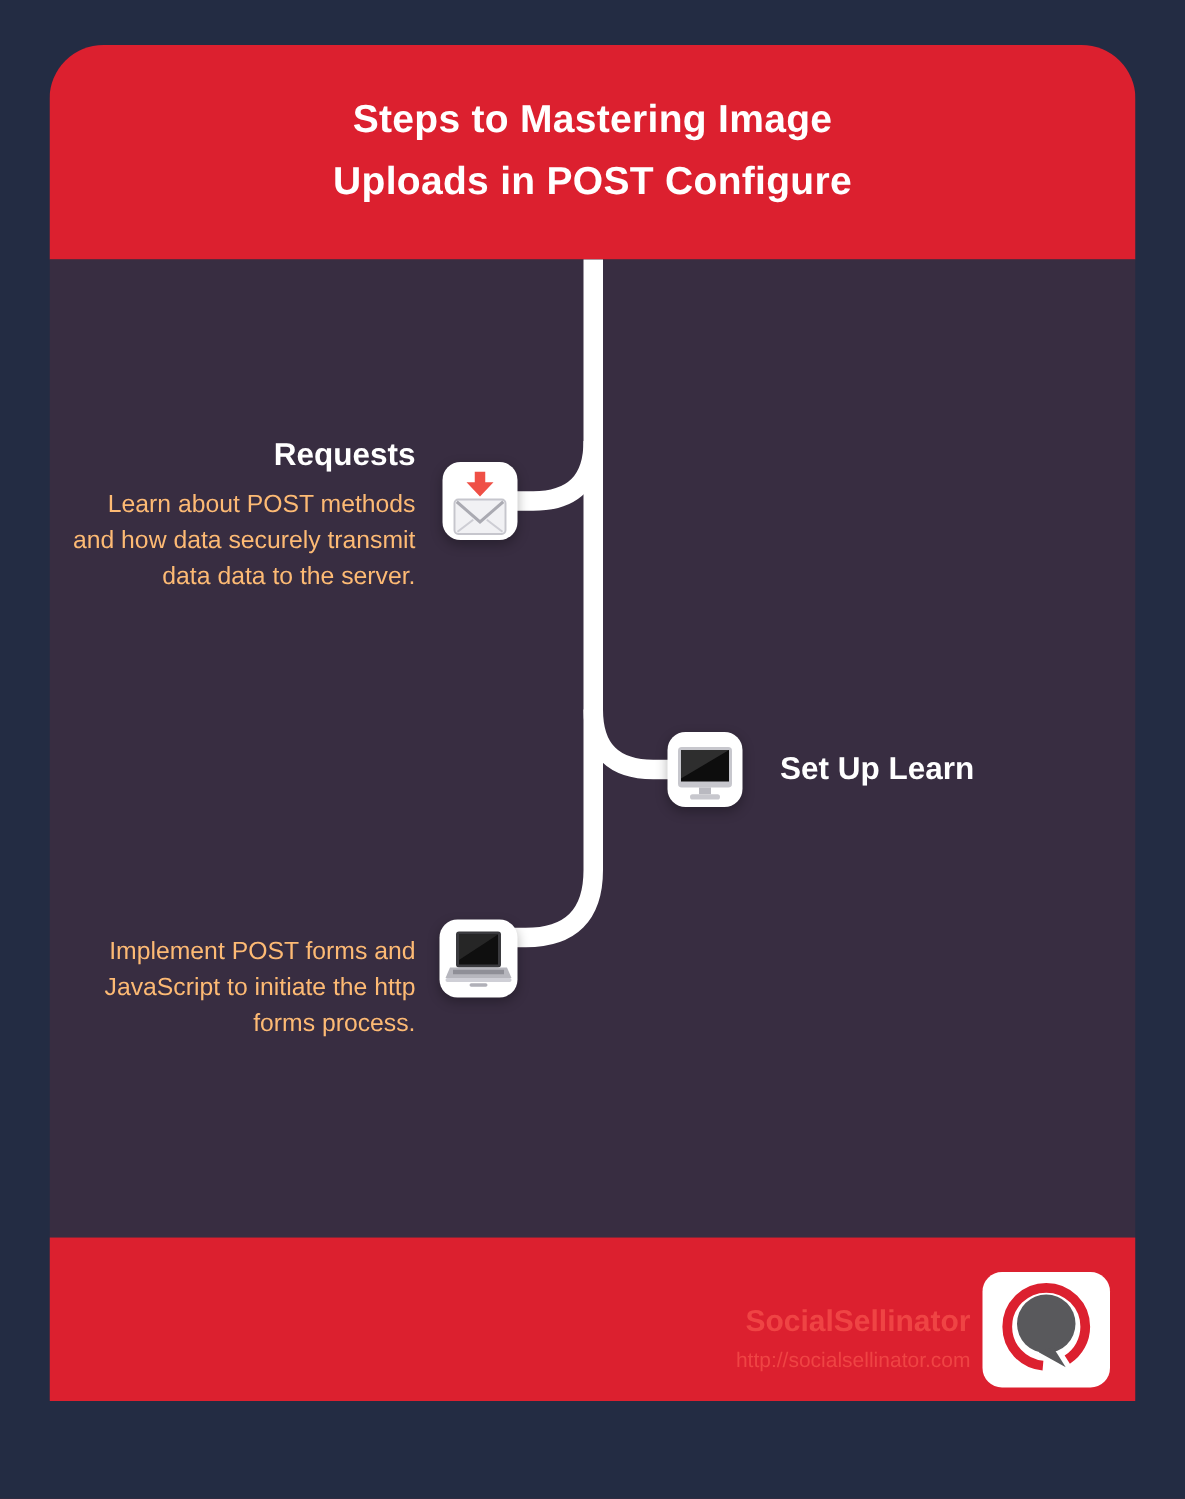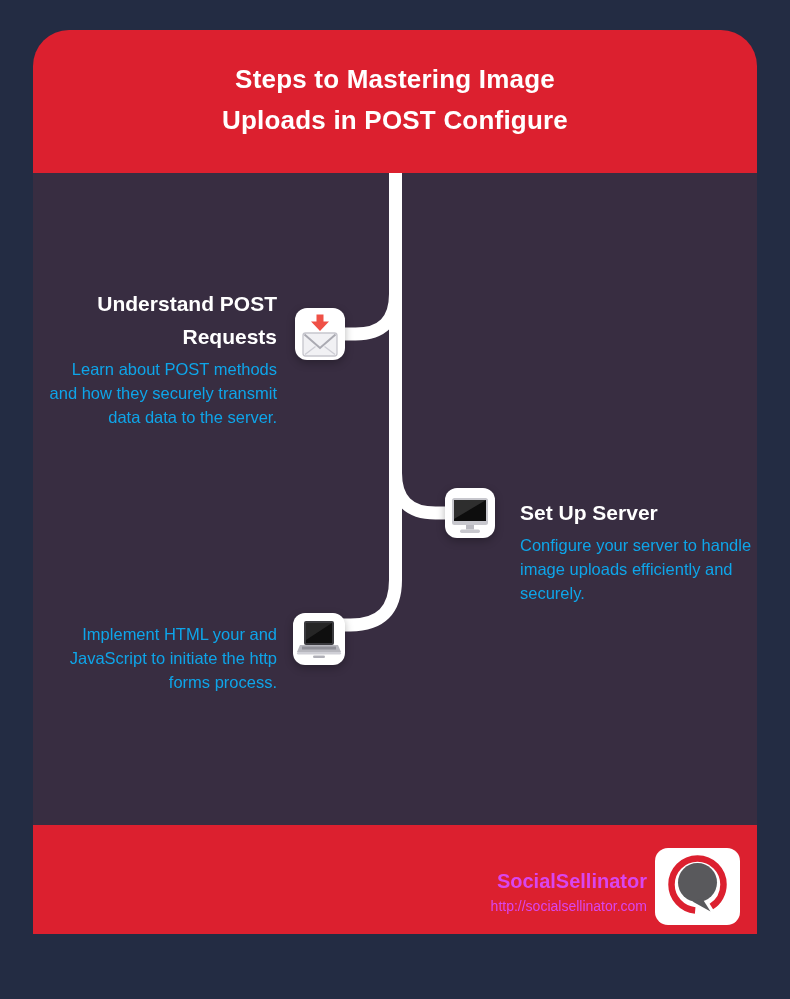--- a/index.html
+++ b/index.html
@@ -25,25 +25,25 @@
     box-shadow:0 3px 8px rgba(0,0,0,.28);
     display:flex;align-items:center;justify-content:center;
   }
   .tile svg{display:block;}
 
   .step{position:absolute;z-index:3;color:#ffffff;}
   .step-left{left:37px;width:240px;text-align:right;}
   .step-right{left:520px;width:250px;text-align:left;}
   .step-heading{font-size:21px;font-weight:bold;line-height:33px;color:#ffffff;}
   .step-heading div{white-space:nowrap;}
-  .step-desc{margin-top:4px;font-size:16.5px;line-height:24px;color:#0ea5e9;}
+  .step-desc{margin-top:4px;font-size:16.5px;line-height:24px;color:#fdba74;}
   .step-desc div{white-space:nowrap;}
 
   .footer-text{position:absolute;right:143px;top:868px;z-index:3;
-               text-align:right;color:#d946ef;}
+               text-align:right;color:#ef4444;}
   .brand{font-size:20px;font-weight:bold;line-height:26px;}
   .url{font-size:14px;line-height:24px;font-weight:normal;}
 
   .logo-tile{
     position:absolute;left:655px;top:848px;width:85px;height:77px;z-index:3;
     background:#ffffff;border-radius:13px;
     display:flex;align-items:center;justify-content:center;
   }
 </style>
 </head>
@@ -96,45 +96,39 @@
       <polygon points="13,10 39,10 13,27" fill="#262626"></polygon>
       <path d="M7 32 L45 32 L48 39 L4 39 Z" fill="#b6b6bd"></path>
       <rect x="9" y="33.5" width="34" height="3" fill="#8f8f97"></rect>
       <rect x="4" y="39" width="44" height="2.6" rx="1.3" fill="#cfcfd6"></rect>
       <rect x="20" y="42.5" width="12" height="2.4" rx="1.2" fill="#b0b0b8"></rect>
     </svg>
   </div>
 
   <div class="step step-left" style="top:287px;">
     <div class="step-heading">
-      <div>Understand POST</div>
       <div>Requests</div>
     </div>
     <div class="step-desc">
       <div>Learn about POST methods</div>
-      <div>and how they securely transmit</div>
+      <div>and how data securely transmit</div>
       <div>data data to the server.</div>
     </div>
   </div>
 
   <div class="step step-right" style="top:496px;">
     <div class="step-heading">
-      <div>Set Up Server</div>
+      <div>Set Up Learn</div>
       <div></div>
-    </div>
-    <div class="step-desc">
-      <div>Configure your server to handle</div>
-      <div>image uploads efficiently and</div>
-      <div>securely.</div>
     </div>
   </div>
 
   <div class="step step-left" style="top:618px;">
     <div class="step-desc">
-      <div>Implement HTML your and</div>
+      <div>Implement POST forms and</div>
       <div>JavaScript to initiate the http</div>
       <div>forms process.</div>
     </div>
   </div>
 
   <div class="footer-text">
     <div class="brand">SocialSellinator</div>
     <div class="url">http://socialsellinator.com</div>
   </div>
 

